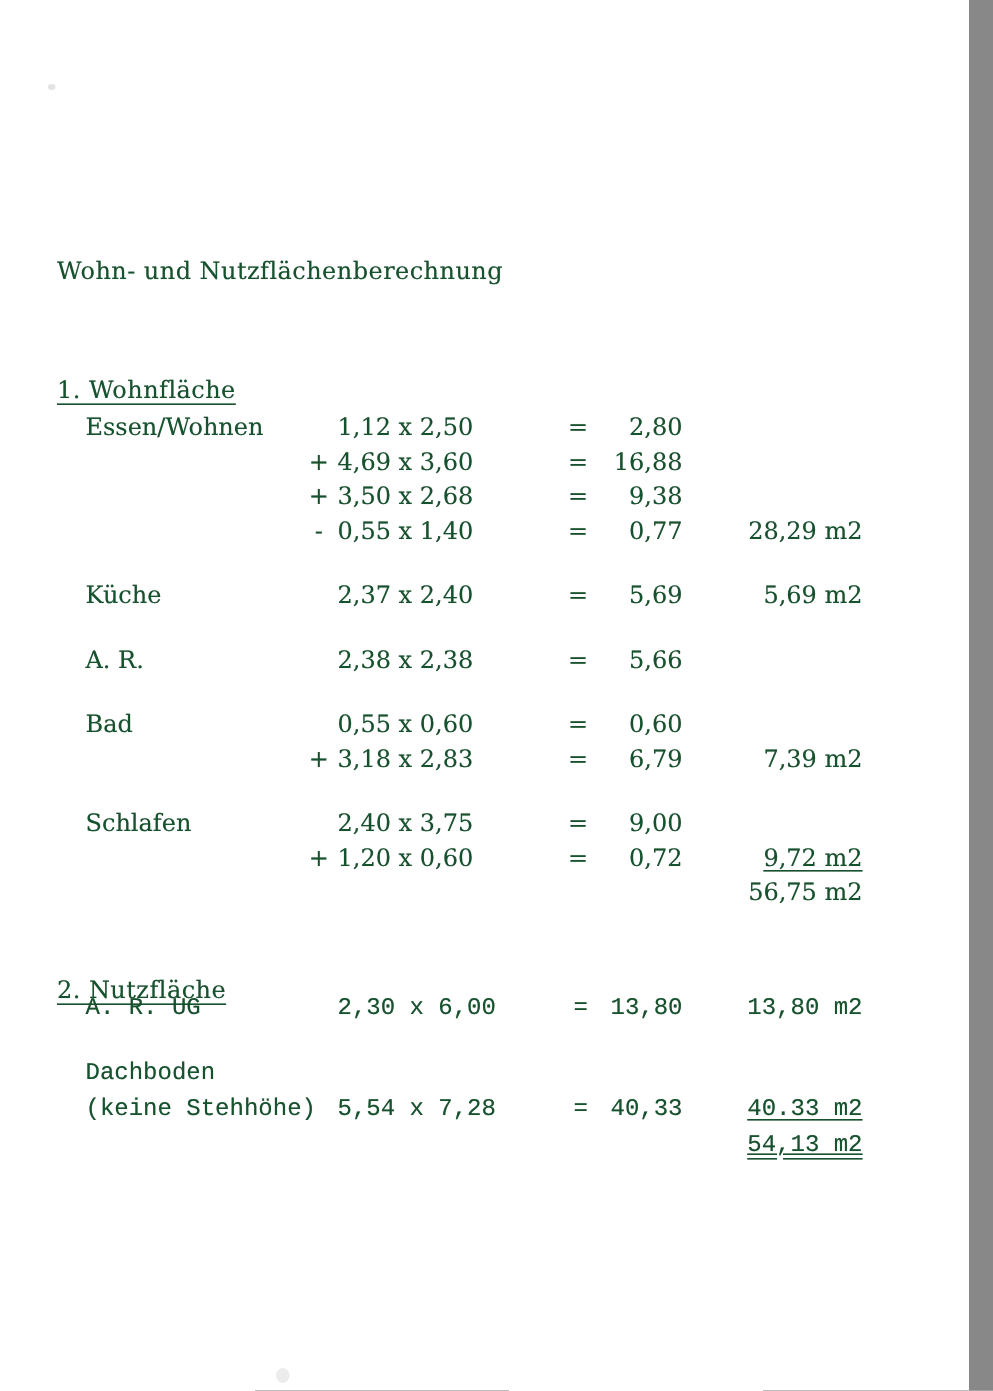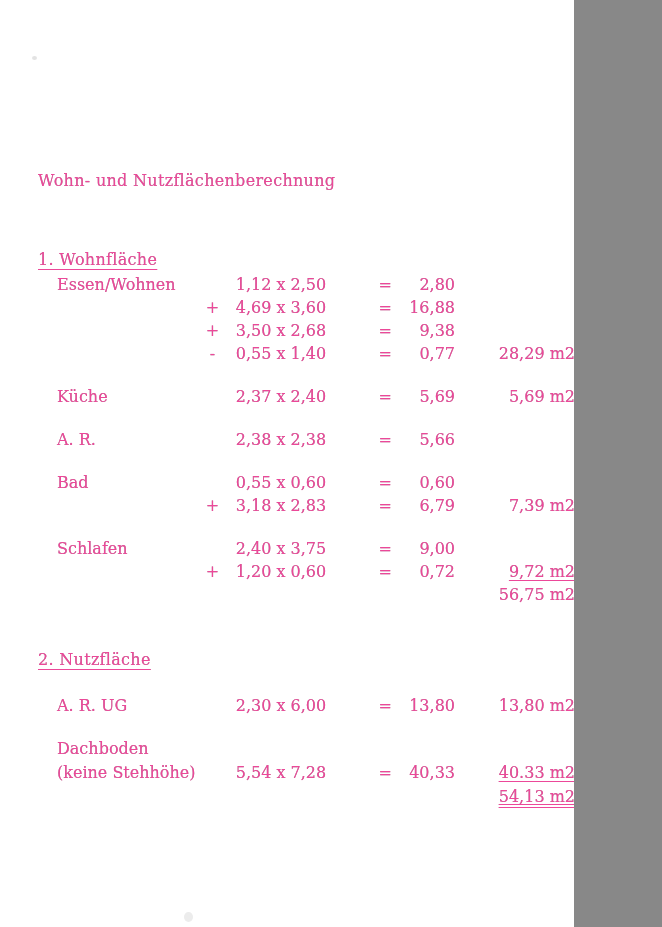--- a/index.html
+++ b/index.html
@@ -1,22 +1,22 @@
 <!DOCTYPE html>
 <html><head>
 <meta charset="utf-8">
 <style>
   html, body { margin: 0; padding: 0; background: #888; }
   .page {
     position: relative;
-    width: 574px;
+    width: 646px;
     height: 927px;
     background: #ffffff;
     font-family: "DejaVu Serif", "Liberation Serif", serif;
-    color: #ec4899;
+    color: #14532d;
     overflow: hidden;
     text-shadow: 0 0 0.5px rgba(45,45,45,0.45);
   }
   .title {
     position: absolute;
     left: 38px; top: 170px;
     font-size: 16px;
     line-height: 22px;
     letter-spacing: 0.3px;
     white-space: nowrap;
@@ -34,34 +34,34 @@
   }
   .heading1 { top: 249px; }
   .heading2 { top: 649px; }
   .calc-table {
     position: absolute;
     left: 38px;
     width: 560px;
     font-size: 16px;
   }
   .table1 { top: 273px; }
-  .table2 { top: 694px; }
+  .table2 { top: 660px; font-family: Liberation Mono, monospace; }
   .row {
     display: grid;
     grid-template-columns: 162px 25px 120px 55px 55px 120px;
     line-height: 23px;
     height: 23px;
   }
   .table2 .row { line-height: 24px; height: 24px; }
   .row.gap { margin-top: 20px; }
   .table2 .row.gap { margin-top: 19px; }
   .c { white-space: nowrap; }
   .room { padding-left: 19px; text-align: left; }
   .op   { text-align: center; }
-  .dims { text-align: center; padding-right: 8px; }
+  .dims { text-align: left; padding-right: 8px; }
   .eq   { text-align: right; padding-right: 8px; }
   .val  { text-align: right; }
   .tot  { text-align: right; }
   .u1 {
     text-decoration: underline;
     text-underline-offset: 3px;
     text-decoration-thickness: 1px;
   }
   .u2 {
     text-decoration-line: underline;

